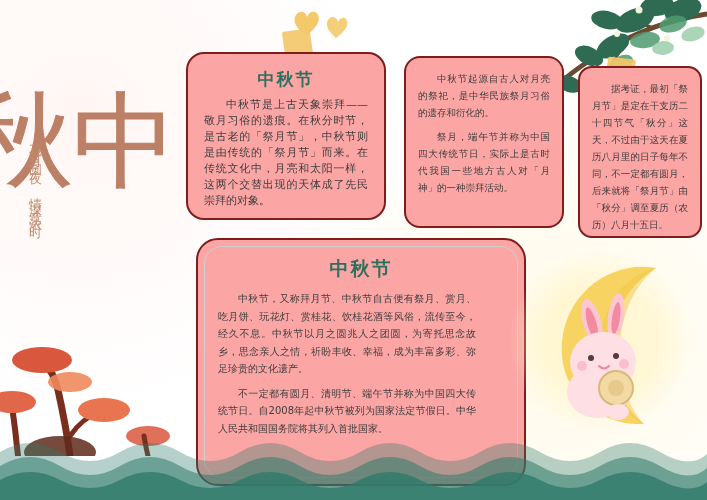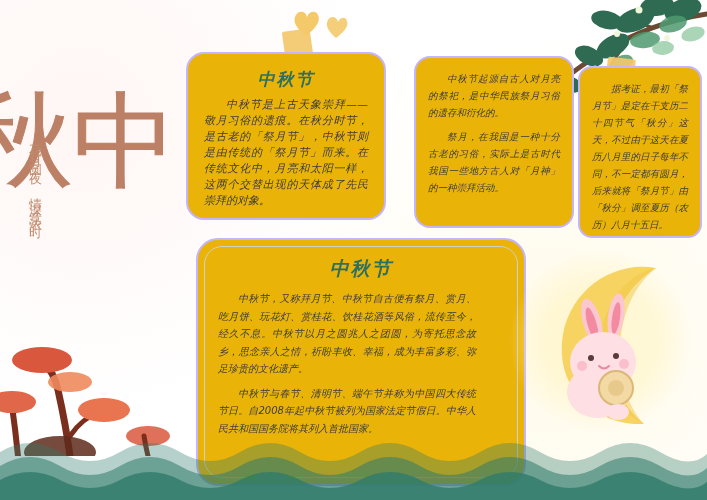--- a/index.html
+++ b/index.html
@@ -96,28 +96,27 @@
     opacity: 0.92;
     transform: rotate(-8deg);
     border-radius: 2px;
   }
   .tape.t1 { left: 284px; top: 30px; }
   .tape.t2 { left: 606px; top: 58px; transform: rotate(7deg); }
 
   
   .box {
     position: absolute;
-    border: 2px solid #c4b5fd;
+    border: 2px solid #7f1d1d;
     border-radius: 18px;
-    background: #eab308;
+    background: #fca5a5;
     box-sizing: border-box;
-    font-style: italic;
   }
   .box-1 { left: 186px; top: 52px; width: 200px; height: 168px; }
-  .box-2 { left: 414px; top: 56px; width: 160px; height: 172px; border-radius: 16px; }
+  .box-2 { left: 404px; top: 56px; width: 160px; height: 172px; border-radius: 16px; }
   .box-3 { left: 578px; top: 66px; width: 124px; height: 172px; border-radius: 14px; }
   .box-4 {
     left: 196px; top: 238px; width: 330px; height: 248px;
     border-radius: 22px;
   }
   .box-4::before {
     content: "";
     position: absolute;
     left: 6px; top: 6px; right: 6px; bottom: 6px;
     border: 1px solid #cfcfcf;
@@ -237,35 +236,35 @@
   <div class="box box-1">
     <div class="box-title">中秋节</div>
     <div class="box-body">
       <p>中秋节是上古天象崇拜——敬月习俗的遗痕。在秋分时节，是古老的「祭月节」，中秋节则是由传统的「祭月节」而来。在传统文化中，月亮和太阳一样，这两个交替出现的天体成了先民崇拜的对象。</p>
     </div>
   </div>
 
   <div class="box box-2">
     <div class="box-body">
       <p>中秋节起源自古人对月亮的祭祀，是中华民族祭月习俗的遗存和衍化的。</p>
-      <p>祭月，在我国是一种十分古老的习俗，实际上是古时代我国一些地方古人对「月神」的一种崇拜活动。</p>
+      <p>祭月，端午节并称为中国四大传统节日，实际上是古时代我国一些地方古人对「月神」的一种崇拜活动。</p>
     </div>
   </div>
 
   <div class="box box-3">
     <div class="box-body">
       <p>据考证，最初「祭月节」是定在干支历二十四节气「秋分」这天，不过由于这天在夏历八月里的日子每年不同，不一定都有圆月，后来就将「祭月节」由「秋分」调至夏历（农历）八月十五日。</p>
     </div>
   </div>
 
   <div class="box box-4">
     <div class="box-title">中秋节</div>
     <div class="box-body">
       <p>中秋节，又称拜月节、中秋节自古便有祭月、赏月、吃月饼、玩花灯、赏桂花、饮桂花酒等风俗，流传至今，经久不息。中秋节以月之圆兆人之团圆，为寄托思念故乡，思念亲人之情，祈盼丰收、幸福，成为丰富多彩、弥足珍贵的文化遗产。</p>
-      <p>中秋节与春节、清明节、端午节并称为中国四大传统节日。自2008年起中秋节被列为国家法定节假日。中华人民共和国国务院将其列入首批国家。</p>
+      <p>不一定都有圆月、清明节、端午节并称为中国四大传统节日。自2008年起中秋节被列为国家法定节假日。中华人民共和国国务院将其列入首批国家。</p>
     </div>
   </div>
 
   <svg class="moon" viewBox="0 0 190 190">
     <defs>
       <radialGradient id="moonGlow" cx="50%" cy="50%" r="50%">
         <stop offset="60%" stop-color="#fff4c0" stop-opacity="0.55"></stop>
         <stop offset="100%" stop-color="#fff4c0" stop-opacity="0"></stop>
       </radialGradient>
     </defs>

